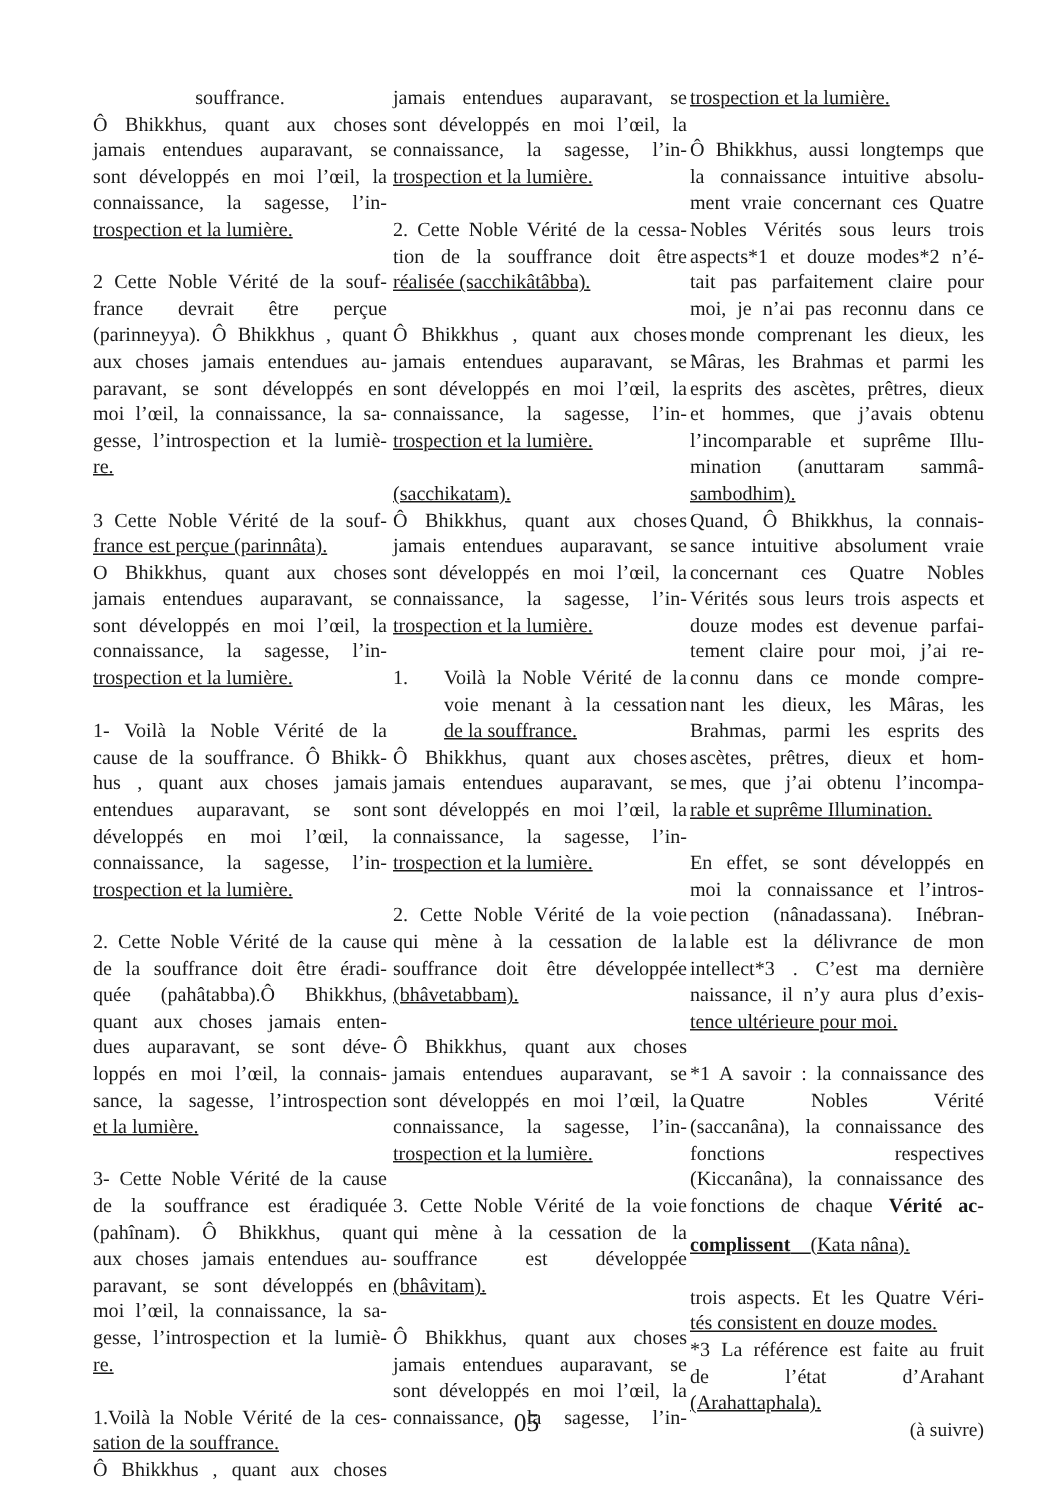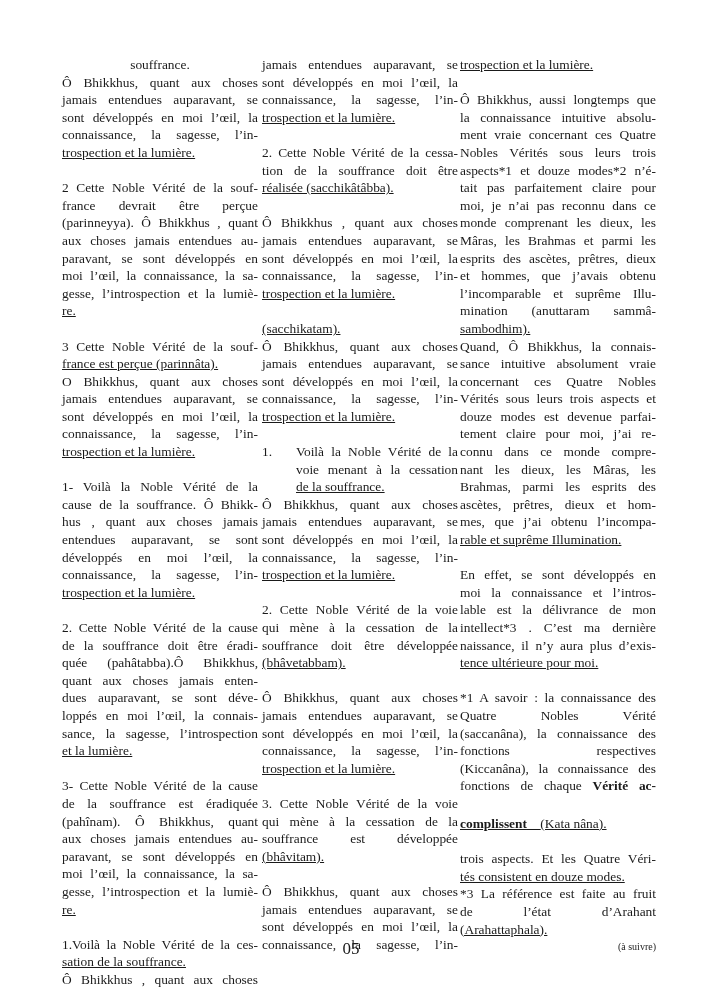--- a/index.html
+++ b/index.html
@@ -10,21 +10,21 @@
   .col2 { left:262px; }
   .col3 { left:460px; }
   .ln { display:block; white-space:nowrap; text-align:justify; text-align-last:justify; height:17.6px; }
   .ln.last { text-align-last:left;text-decoration:underline; }
   .ln.center { text-align-last:center; }
   .gap { display:block; height:17.6px; }
   .indent { padding-left:34px; }
   .num { position:absolute; left:0; }
   .hang { position:relative; }
   b { font-weight:bold; }
-  .small { font-size:10px; text-align:left; text-align-last:right; }
+  .small { font-size:13px; text-align:left; text-align-last:right; }
   .page-number { position:absolute; top:940px; left:0; width:702px; text-align:center; font-size:17px; }
 </style>
 </head>
 <body>
 
 <div class="col col1">
   <span class="ln center">souffrance.</span>
   <span class="ln">Ô Bhikkhus, quant aux choses</span>
   <span class="ln">jamais entendues auparavant, se</span>
   <span class="ln">sont développés en moi l’œil, la</span>
@@ -161,33 +161,34 @@
   <span class="ln">tement claire pour moi, j’ai re-</span>
   <span class="ln">connu dans ce monde compre-</span>
   <span class="ln">nant les dieux, les Mâras, les</span>
   <span class="ln">Brahmas, parmi les esprits des</span>
   <span class="ln">ascètes, prêtres, dieux et hom-</span>
   <span class="ln">mes, que j’ai obtenu l’incompa-</span>
   <span class="ln last">rable et suprême Illumination.</span>
   <span class="gap"></span>
   <span class="ln">En effet, se sont développés en</span>
   <span class="ln">moi la connaissance et l’intros-</span>
+  <span class="ln">pection (nânadassana). Inébran-</span>
   <span class="ln">lable est la délivrance de mon</span>
   <span class="ln">intellect*3 . C’est ma dernière</span>
   <span class="ln">naissance, il n’y aura plus d’exis-</span>
   <span class="ln last">tence ultérieure pour moi.</span>
   <span class="gap"></span>
   <div>
     <span class="ln">*1 A savoir : la connaissance des</span>
     <span class="ln">Quatre Nobles Vérité</span>
     <span class="ln">(saccanâna), la connaissance des</span>
     <span class="ln">fonctions respectives</span>
     <span class="ln">(Kiccanâna), la connaissance des</span>
     <span class="ln"><span>fonctions de chaque </span><b>Vérité ac-</b></span>
-    <span class="ln last" style="margin-top:20px;"><b>complissent</b>&nbsp;&nbsp;&nbsp;&nbsp;<span>(Kata nâna).</span></span>
+    <span class="ln last" style="margin-top:8px;"><b>complissent</b>&nbsp;&nbsp;&nbsp;&nbsp;<span>(Kata nâna).</span></span>
   </div>
   <span class="gap"></span>
   <div>
     <span class="ln">trois aspects. Et les Quatre Véri-</span>
     <span class="ln last">tés consistent en douze modes.</span>
   </div>
   <div>
     <span class="ln">*3 La référence est faite au fruit</span>
     <span class="ln">de l’état d’Arahant</span>
     <span class="ln last">(Arahattaphala).</span>

